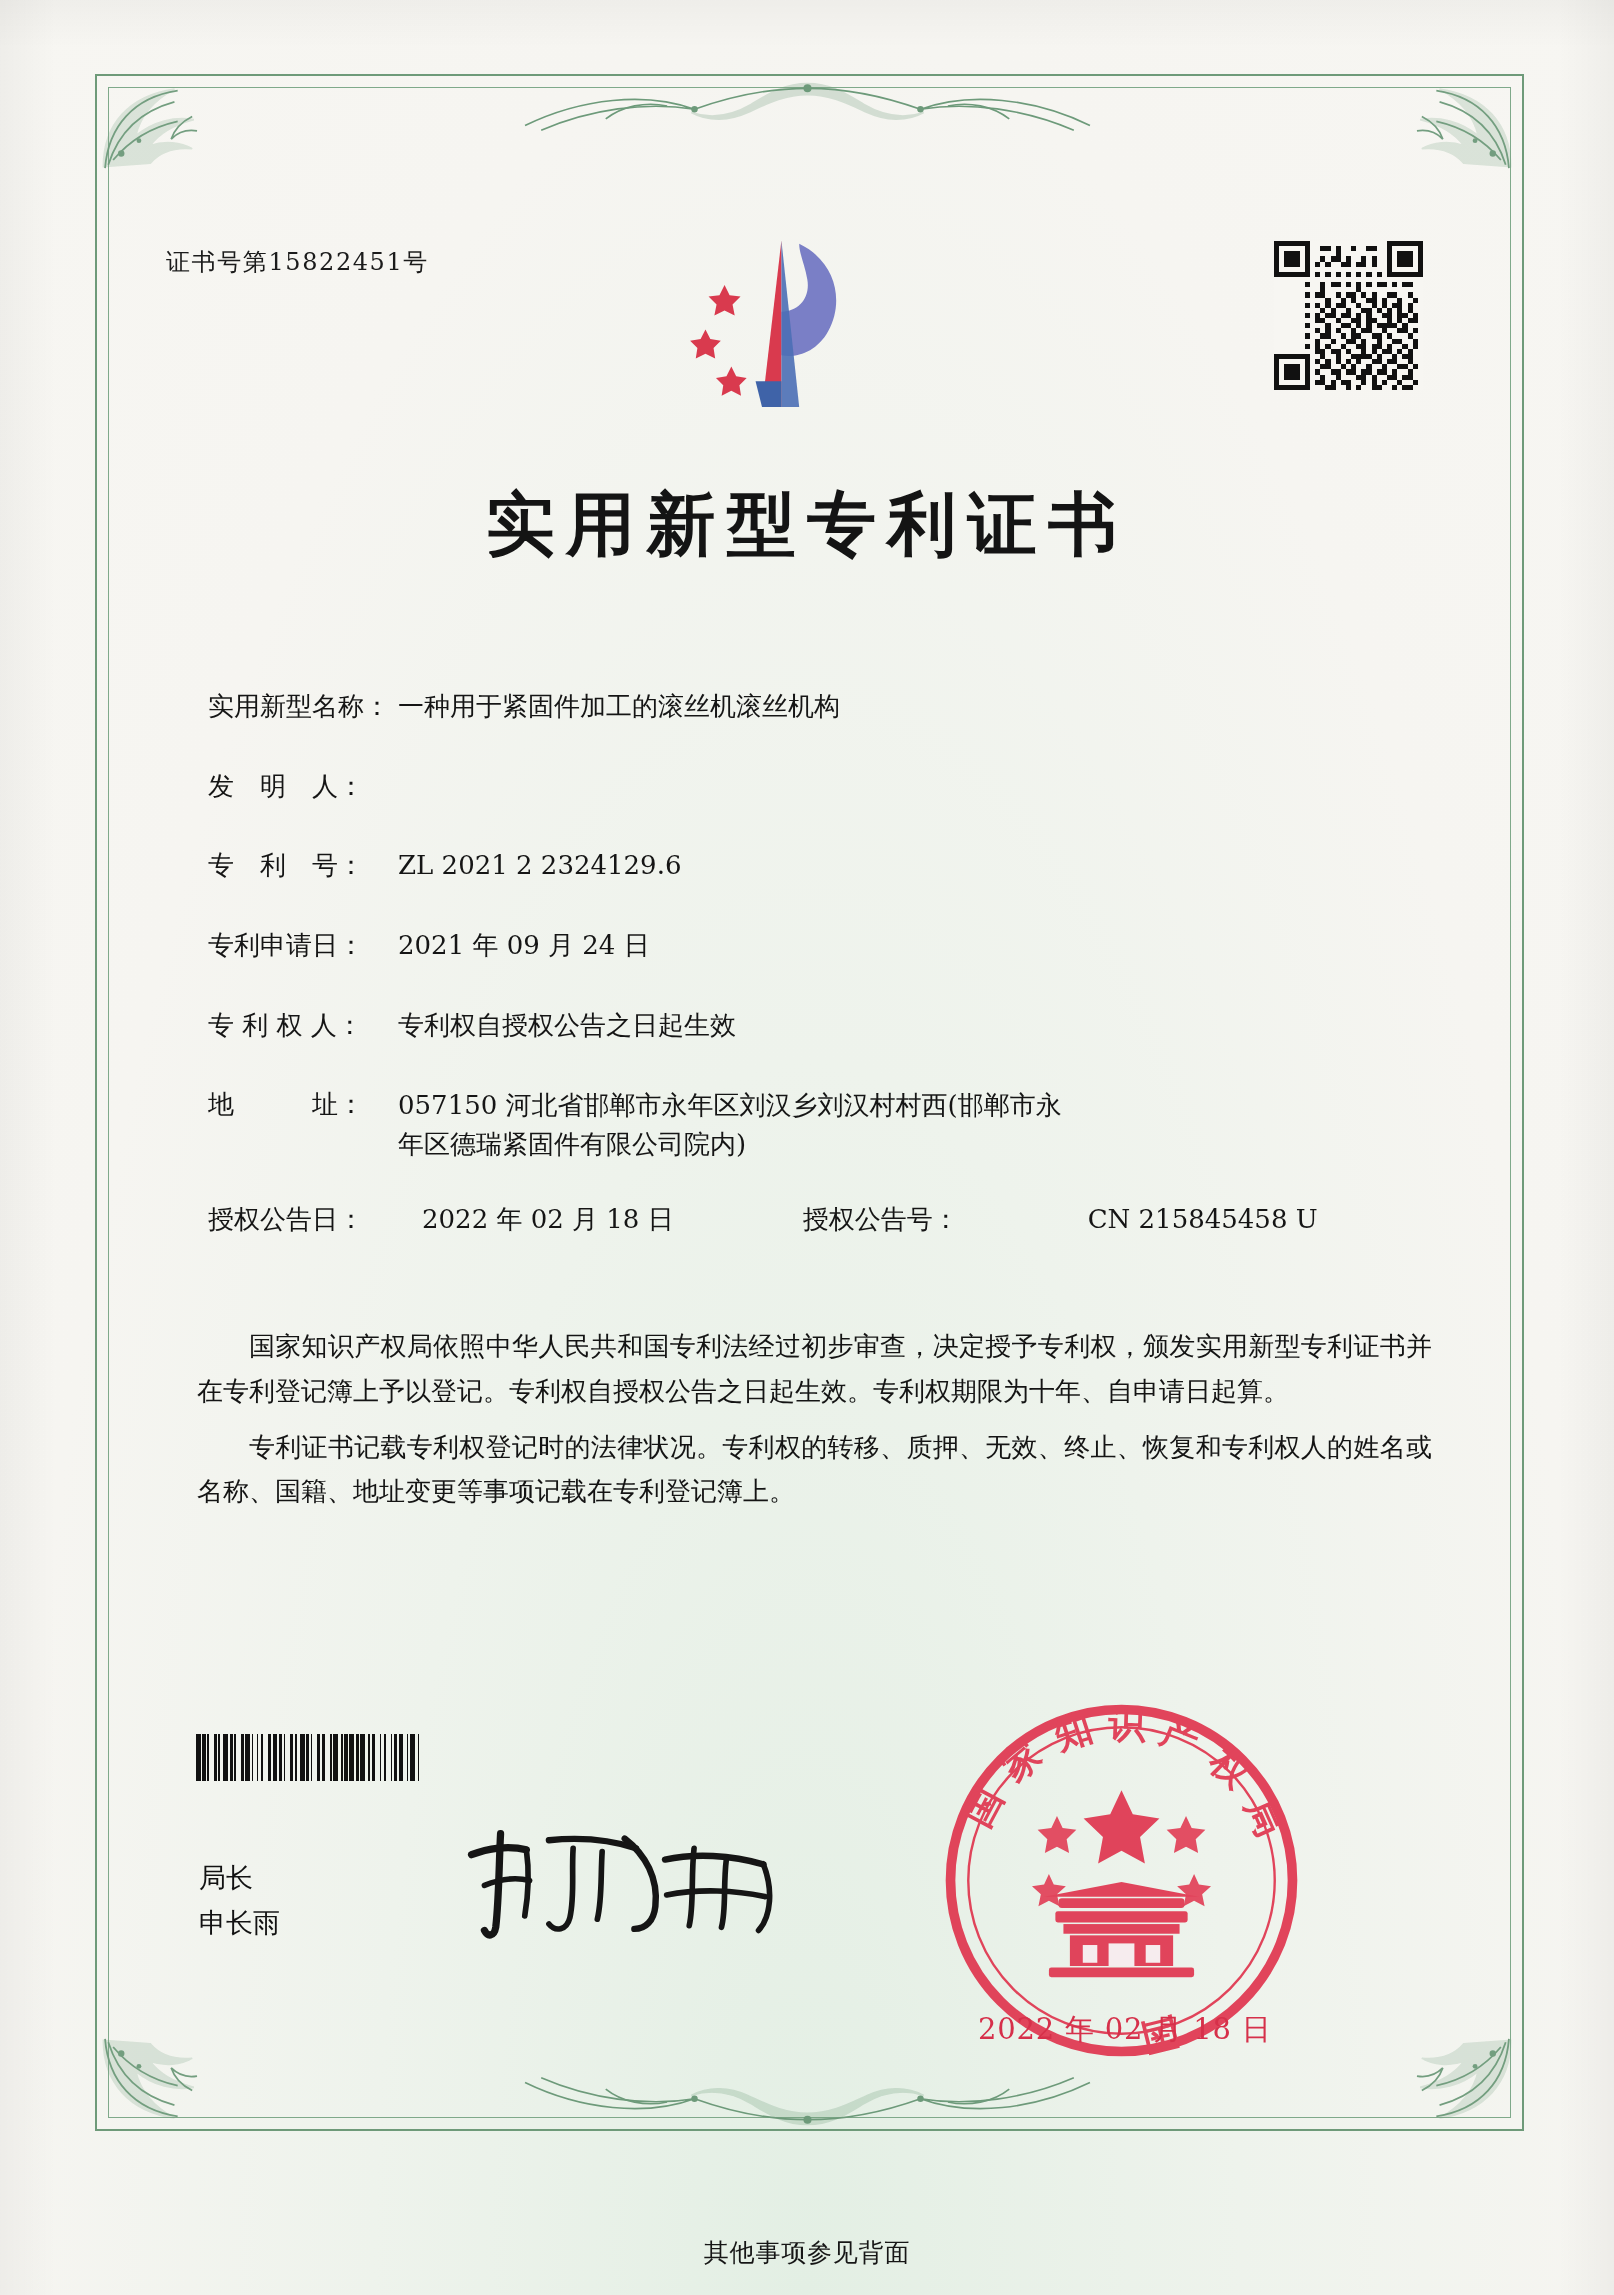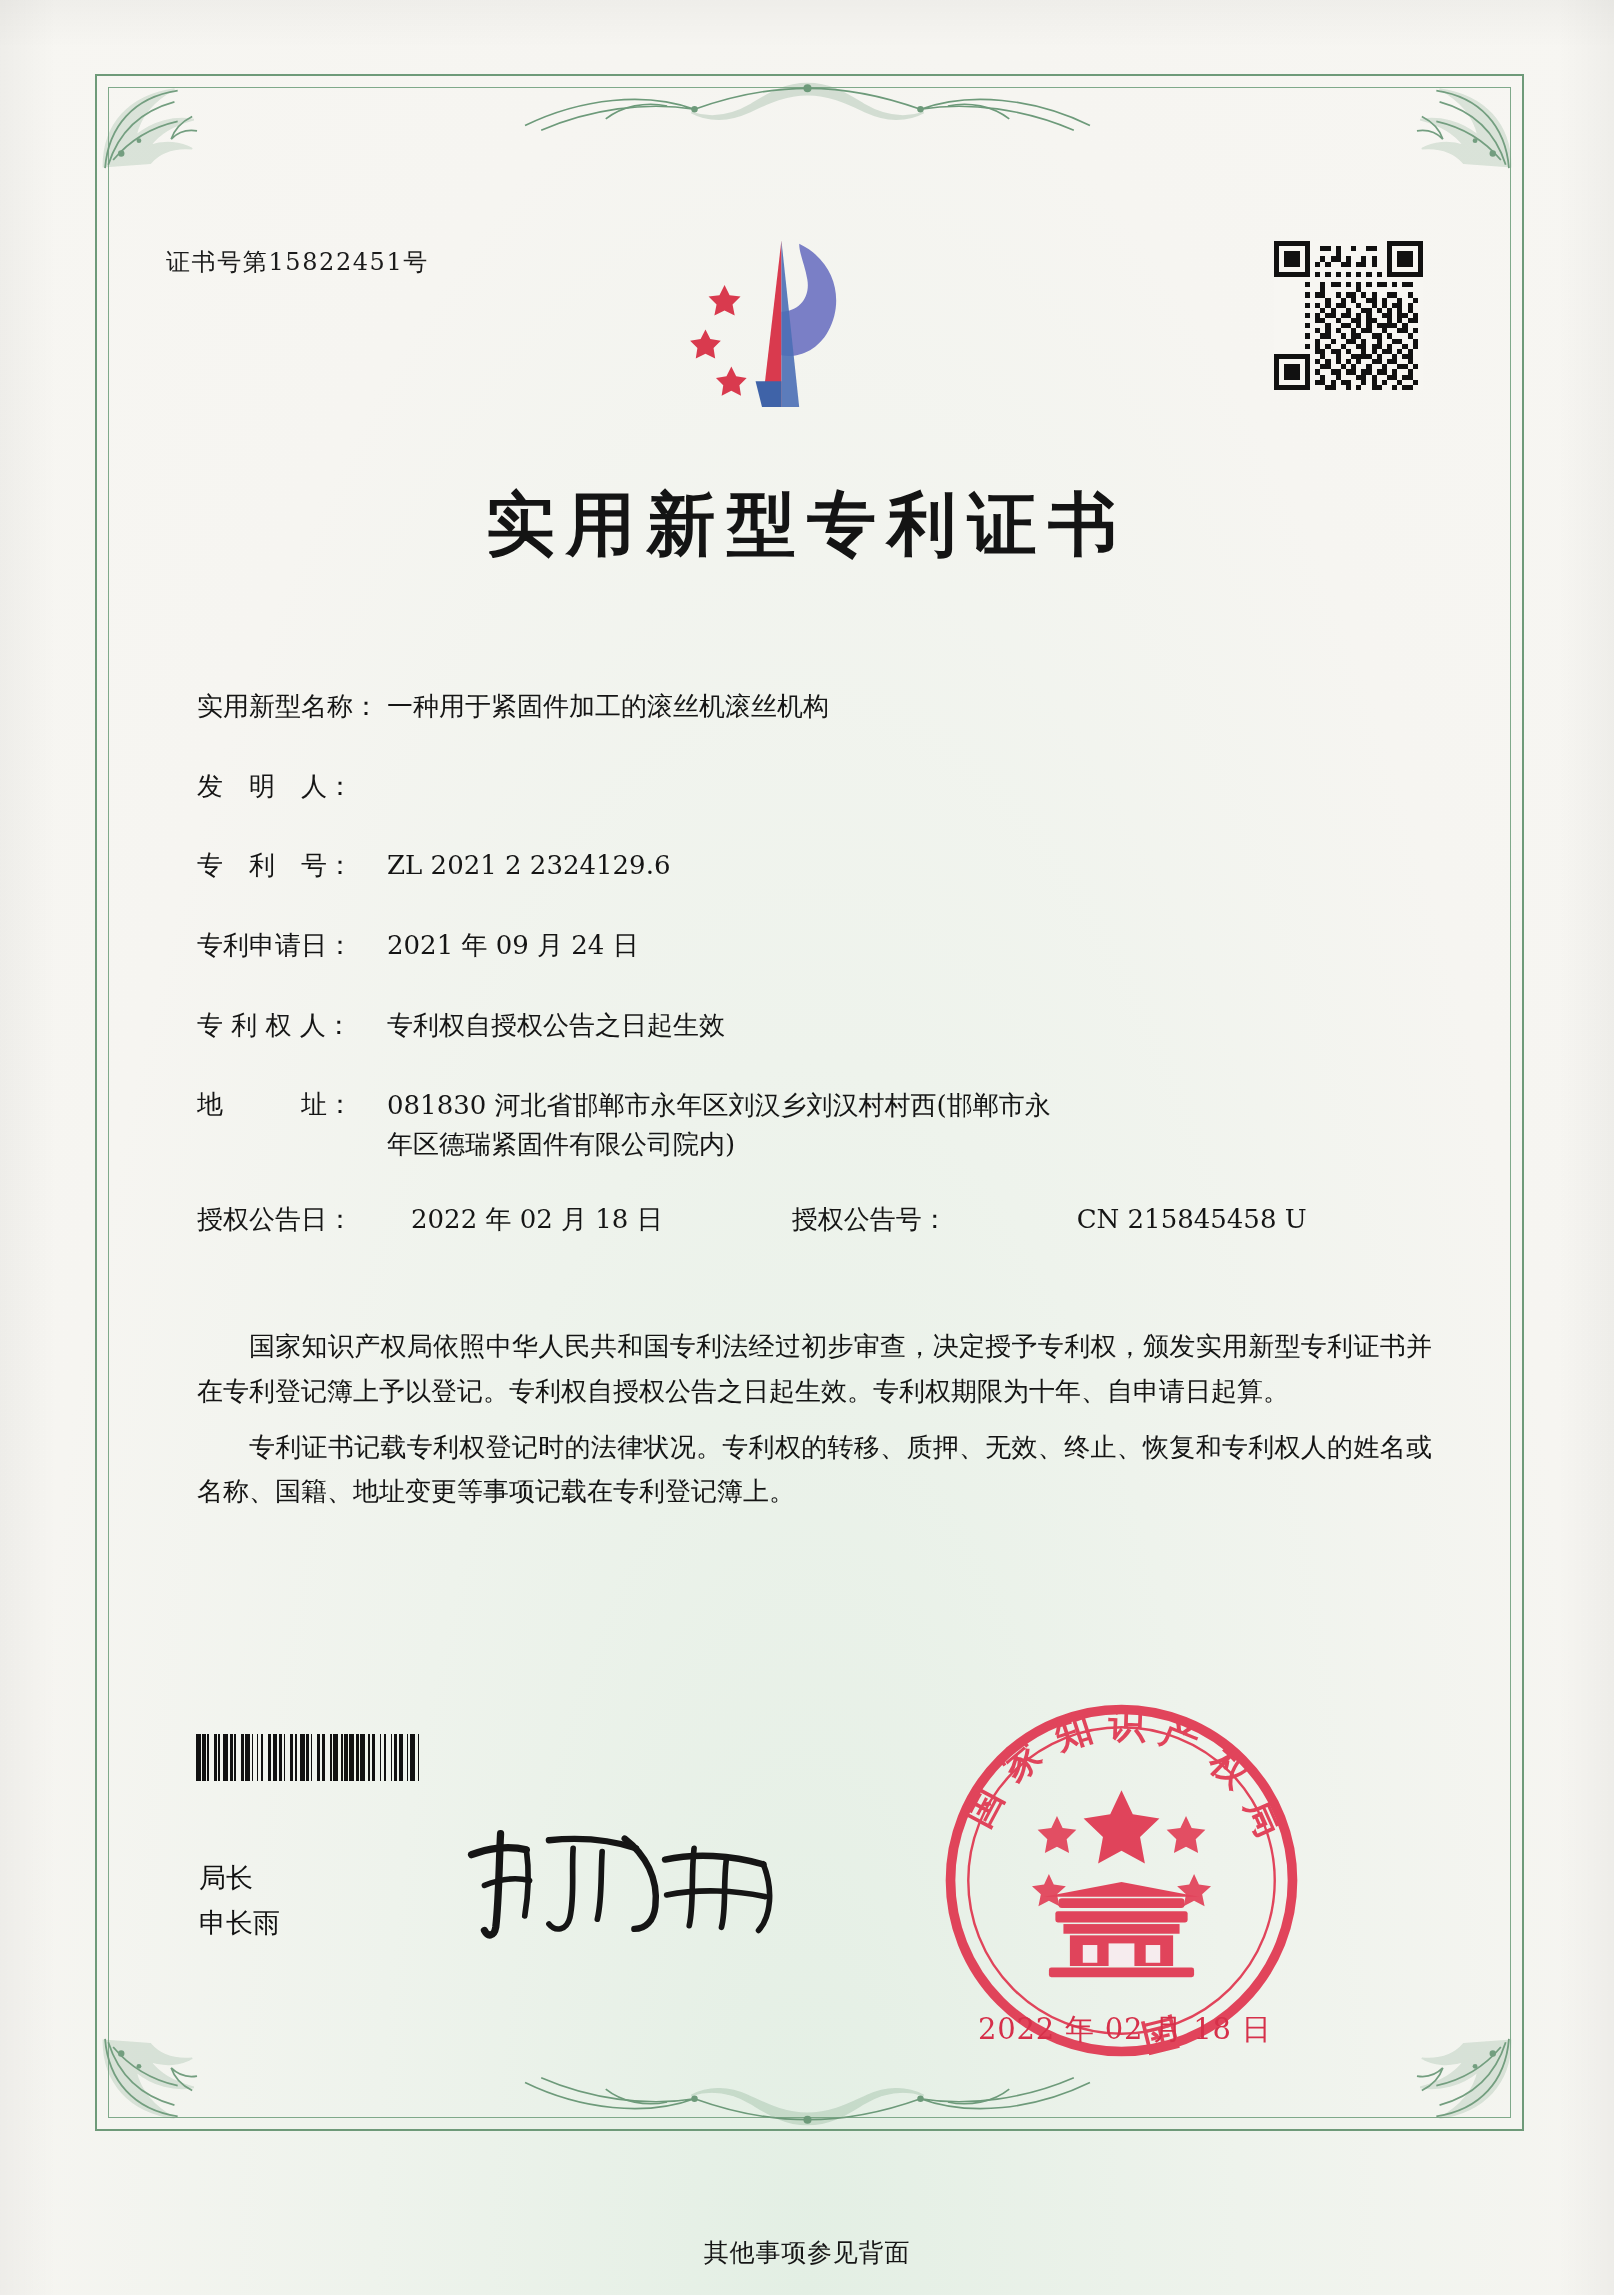--- a/index.html
+++ b/index.html
@@ -108,20 +108,21 @@
     align-items:flex-start;
     margin-bottom:42px;
     font-size:26px;
     line-height:1.45;
     color:#151515;
   }
   .row .lbl{
     flex:0 0 190px;
     letter-spacing:0px;
     white-space:nowrap;
+    margin-left:11px;
   }
   .row .val{
     flex:1 1 auto;
     white-space:pre-line;
   }
   .row.addr{ margin-bottom:37px; }
   .row.addr .val{ line-height:1.5; }
 
   .row.two-col{
     margin-bottom:44px;
@@ -355,21 +356,21 @@
     <div class="row">
       <div class="lbl">专利申请日：</div>
       <div class="val">2021 年 09 月 24 日</div>
     </div>
     <div class="row">
       <div class="lbl">专 利 权 人：</div>
       <div class="val">专利权自授权公告之日起生效</div>
     </div>
     <div class="row addr">
       <div class="lbl">地　　　址：</div>
-      <div class="val">081830 河北省邯郸市永年区刘汉乡刘汉村村西(邯郸市永
+      <div class="val">057150 河北省邯郸市永年区刘汉乡刘汉村村西(邯郸市永
 年区德瑞紧固件有限公司院内)</div>
     </div>
     <div class="row two-col">
       <div class="lbl">授权公告日：</div>
       <div>2022 年 02 月 18 日</div>
       <div class="seg2">授权公告号：</div>
       <div class="seg2">CN 215845458 U</div>
     </div>
   </div>
 

